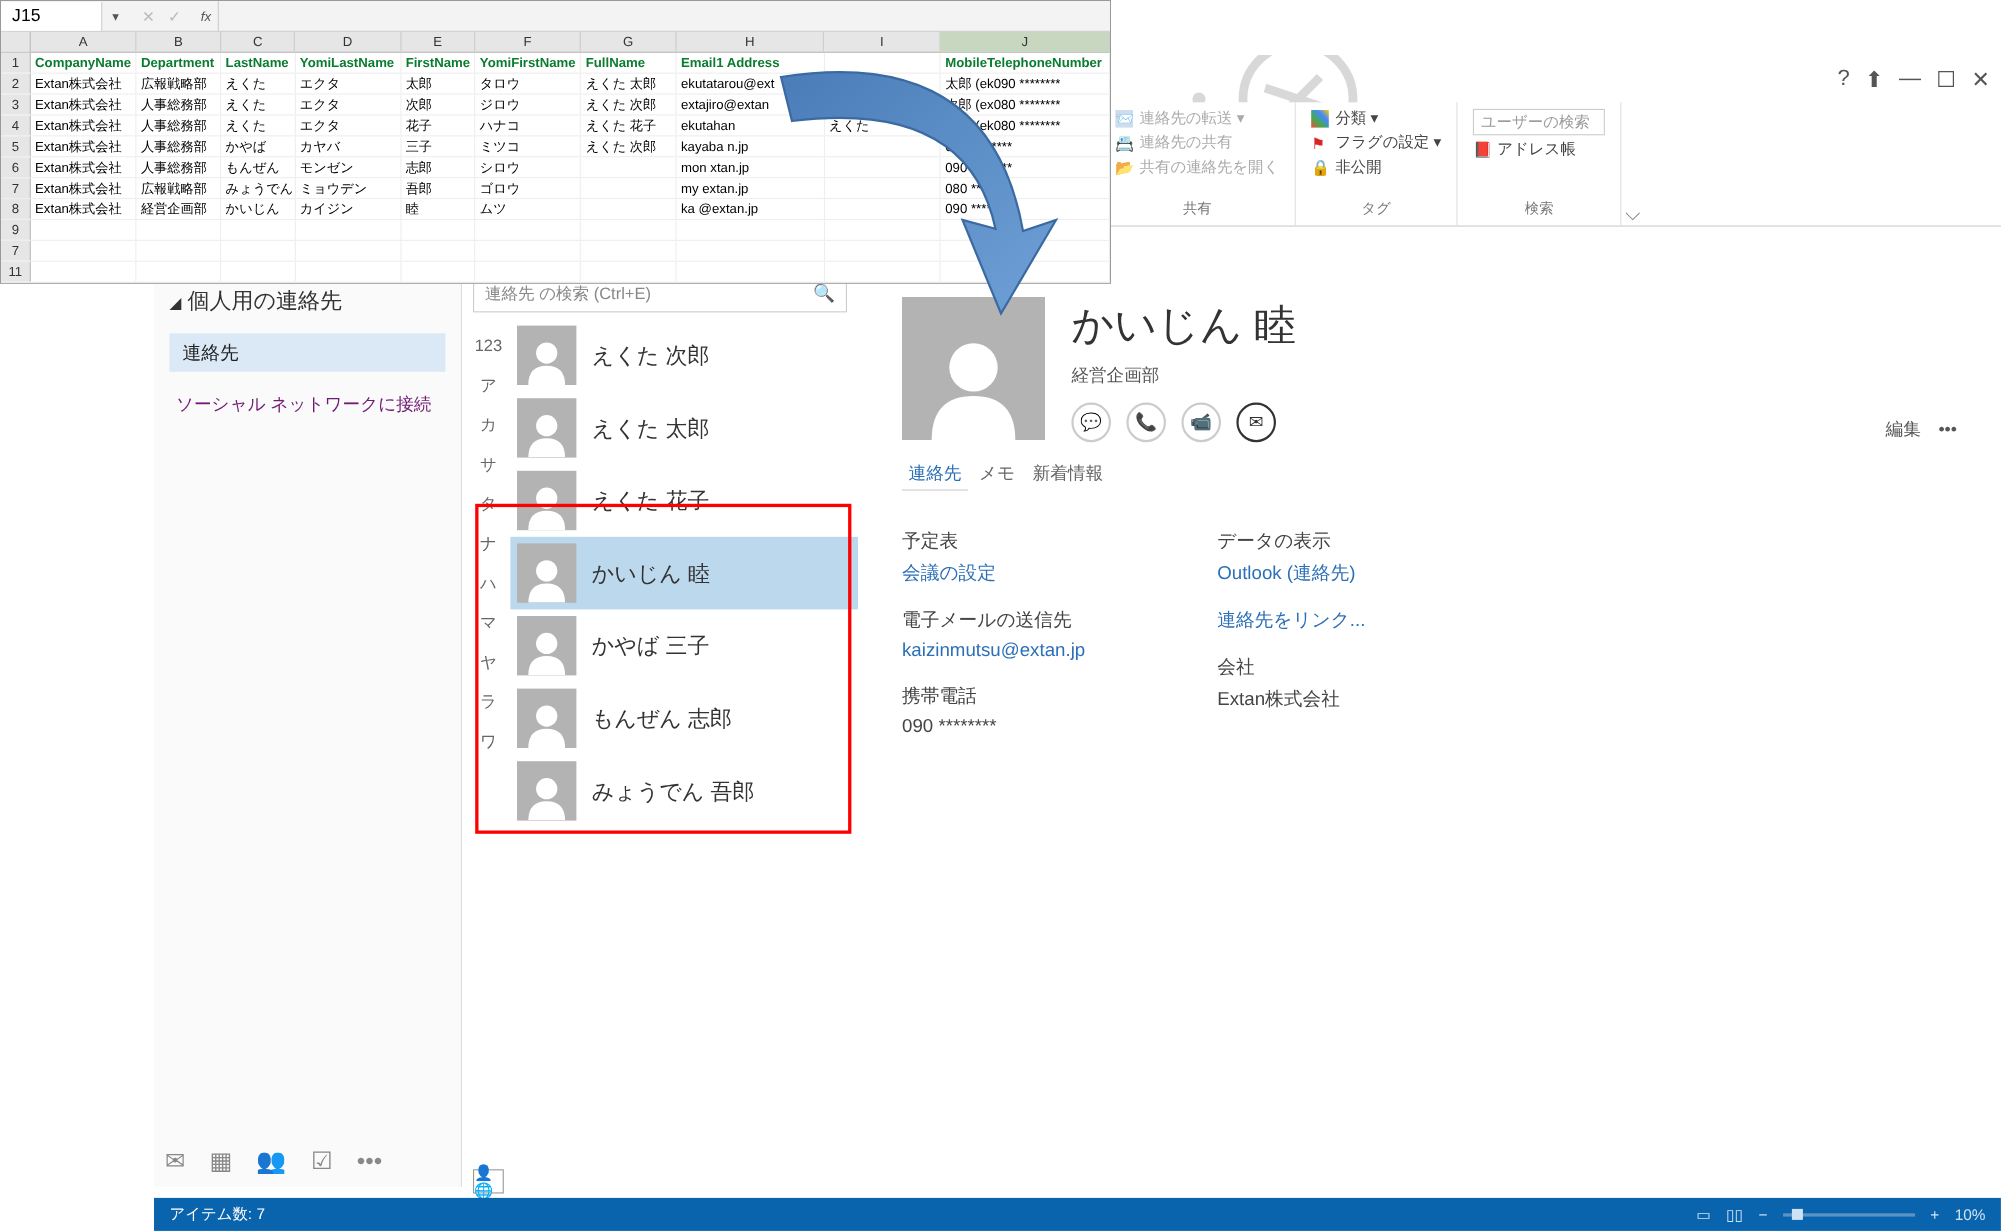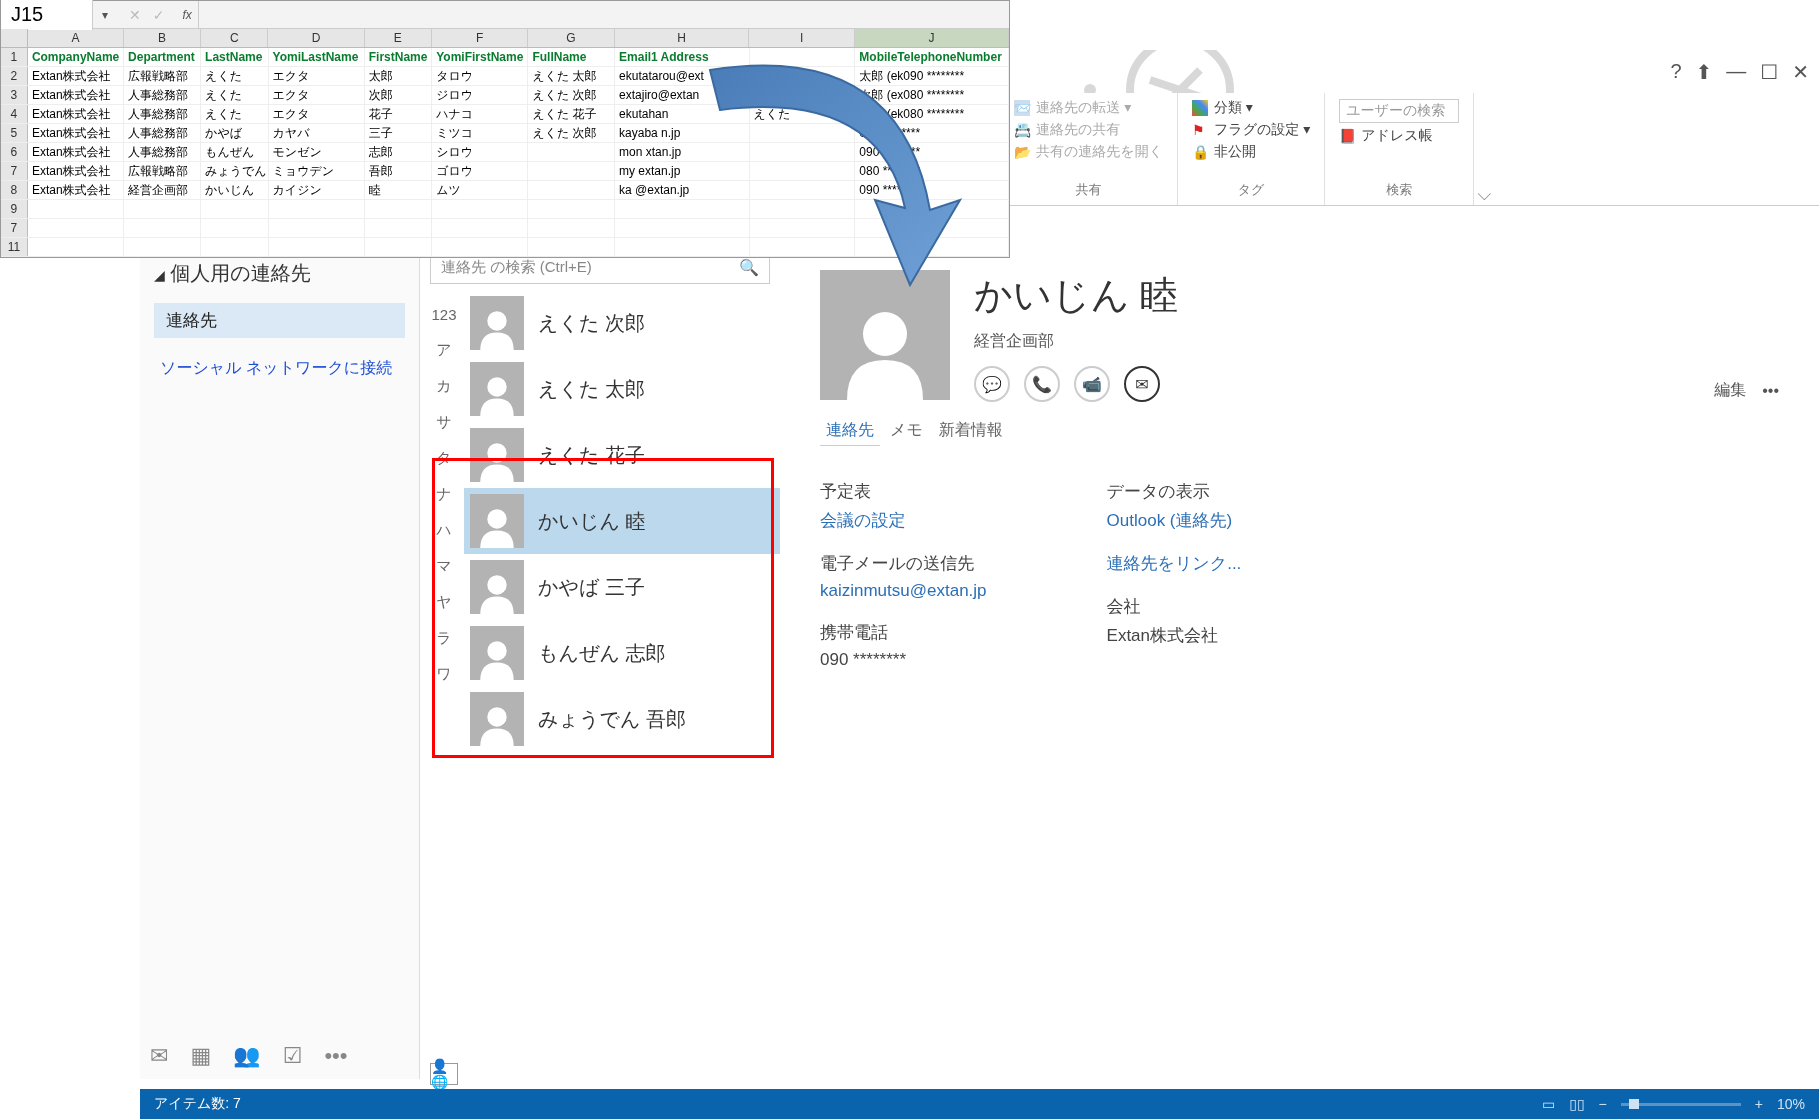--- a/index.html
+++ b/index.html
@@ -1,21 +1,21 @@
 <!DOCTYPE html>
 <html><head>
 <meta charset="utf-8">
 <style>
 * { margin: 0; padding: 0; box-sizing: border-box; font-family: "Segoe UI", "Meiryo", sans-serif; }
 body { background: #fff; width: 1819px; height: 1119px; position: relative; overflow: hidden; }
 
 
 .excel-overlay { position: absolute; top: 0; left: 0; width: 1010px; background: #fff; border: 1px solid #999; z-index: 20; }
 .excel-fx-row { display: flex; align-items: center; height: 28px; border-bottom: 1px solid #ccc; background: #f3f3f3; }
-.name-box { width: 92px; padding: 4px 10px; border-right: 1px solid #ccc; background: #fff; font-size: 20px; }
+.name-box { width: 92px; padding: 4px 10px; border-right: 1px solid #ccc; background: #fff; font-size: 16px; }
 .fx-dropdown { width: 24px; text-align: center; color: #555; font-size: 12px; }
 .fx-controls { display: flex; gap: 12px; padding: 0 12px; color: #bbb; font-size: 14px; }
 .fx-label { font-style: italic; font-size: 12px; color: #555; padding: 0 6px; }
 .excel-grid { font-size: 13px; }
 .col-headers { display: flex; background: #e6e6e6; border-bottom: 1px solid #bbb; }
 .row-hdr { width: 28px; background: #e6e6e6; border-right: 1px solid #bbb; text-align: center; font-size: 12px; color: #333; }
 .col-h { border-right: 1px solid #ccc; text-align: center; font-size: 12px; color: #333; padding: 2px 0; }
 .grid-row { display: flex; border-bottom: 1px solid #eee; height: 19px; line-height: 19px; }
 .cell { border-right: 1px solid #eee; padding: 0 4px; font-size: 12px; white-space: nowrap; overflow: hidden; }
 .hdr-cell { color: #0a7c2f; font-weight: bold; }
@@ -33,21 +33,21 @@
 .rg-item.grey { color: #aaa; }
 .rg-title { font-size: 13px; color: #777; text-align: center; }
 .icon-sq { width: 16px; height: 16px; display: inline-block; }
 .ribbon-partial-labels { position: absolute; top: 206px; left: 140px; width: 870px; height: 30px; display: flex; justify-content: space-around; font-size: 13px; color: #888; z-index: 4; }
 
 
 .sidebar { position: absolute; top: 240px; left: 140px; width: 280px; bottom: 40px; background: #fafafa; border-right: 1px solid #ddd; padding: 20px 14px; }
 .sb-header { font-size: 20px; color: #333; margin-bottom: 16px; }
 .sb-tri { font-size: 14px; }
 .sb-active { background: #dbe9f6; padding: 6px 12px; font-size: 17px; color: #222; font-weight: 500; margin-bottom: 16px; }
-.sb-link { color: #1d4ed8; font-size: 16px; padding: 4px 6px; cursor: pointer; }
+.sb-link { color: #701a75; font-size: 16px; padding: 4px 6px; cursor: pointer; }
 .sb-bottom { position: absolute; bottom: 10px; left: 10px; display: flex; gap: 22px; align-items: center; color: #888; }
 .sb-bottom .icon { font-size: 22px; cursor: pointer; }
 .sb-bottom .active { color: #2b6fb6; }
 
 
 .contact-pane { position: absolute; top: 240px; left: 420px; width: 360px; bottom: 24px; background: #fff; }
 .search-box { margin: 10px 10px 6px; border: 1px solid #ccc; height: 34px; display: flex; align-items: center; padding: 0 10px; color: #888; font-size: 15px; }
 .search-box .sicon { margin-left: auto; color: #2b6fb6; font-size: 16px; }
 .alpha-col { position: absolute; top: 56px; left: 8px; width: 32px; font-size: 15px; color: #666; }
 .alpha-col div { height: 36px; display: flex; align-items: center; justify-content: center; }

